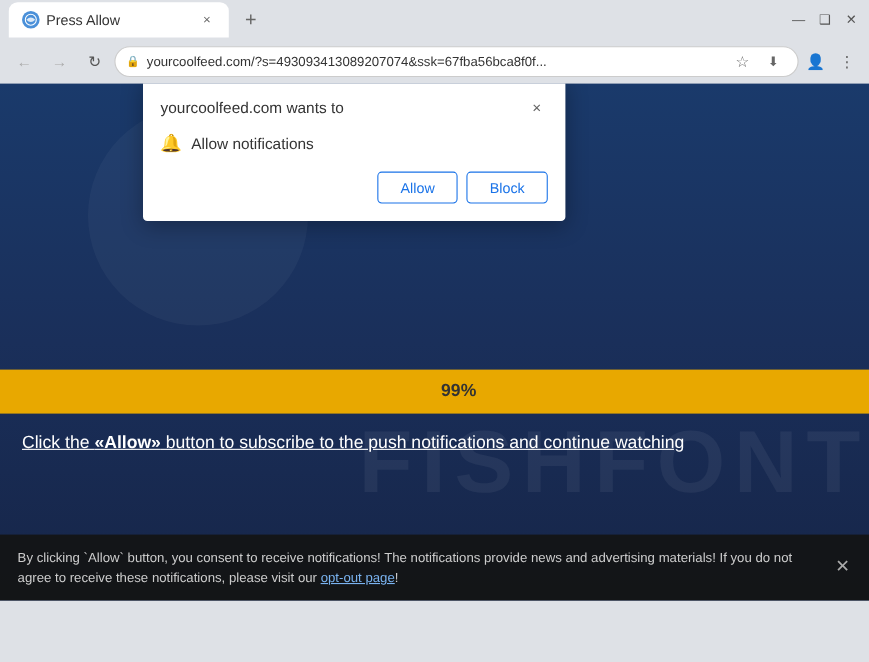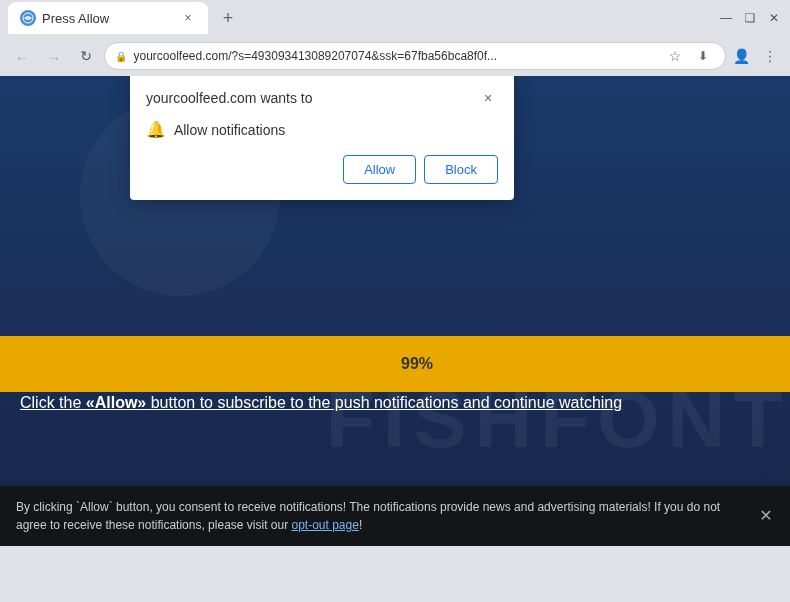--- a/index.html
+++ b/index.html
@@ -202,21 +202,21 @@
       border-radius: 50%;
       background: rgba(255,255,255,0.04);
     }
 
     
     .progress-bar-container {
       position: absolute;
       top: 0;
       left: 0;
       right: 0;
-      height: 56px;
+      height: 40px;
       background: #e8a800;
       display: flex;
       align-items: center;
       justify-content: center;
       padding-left: 44px;
     }
     .progress-percent {
       font-size: 16px;
       font-weight: bold;
       color: #333;

